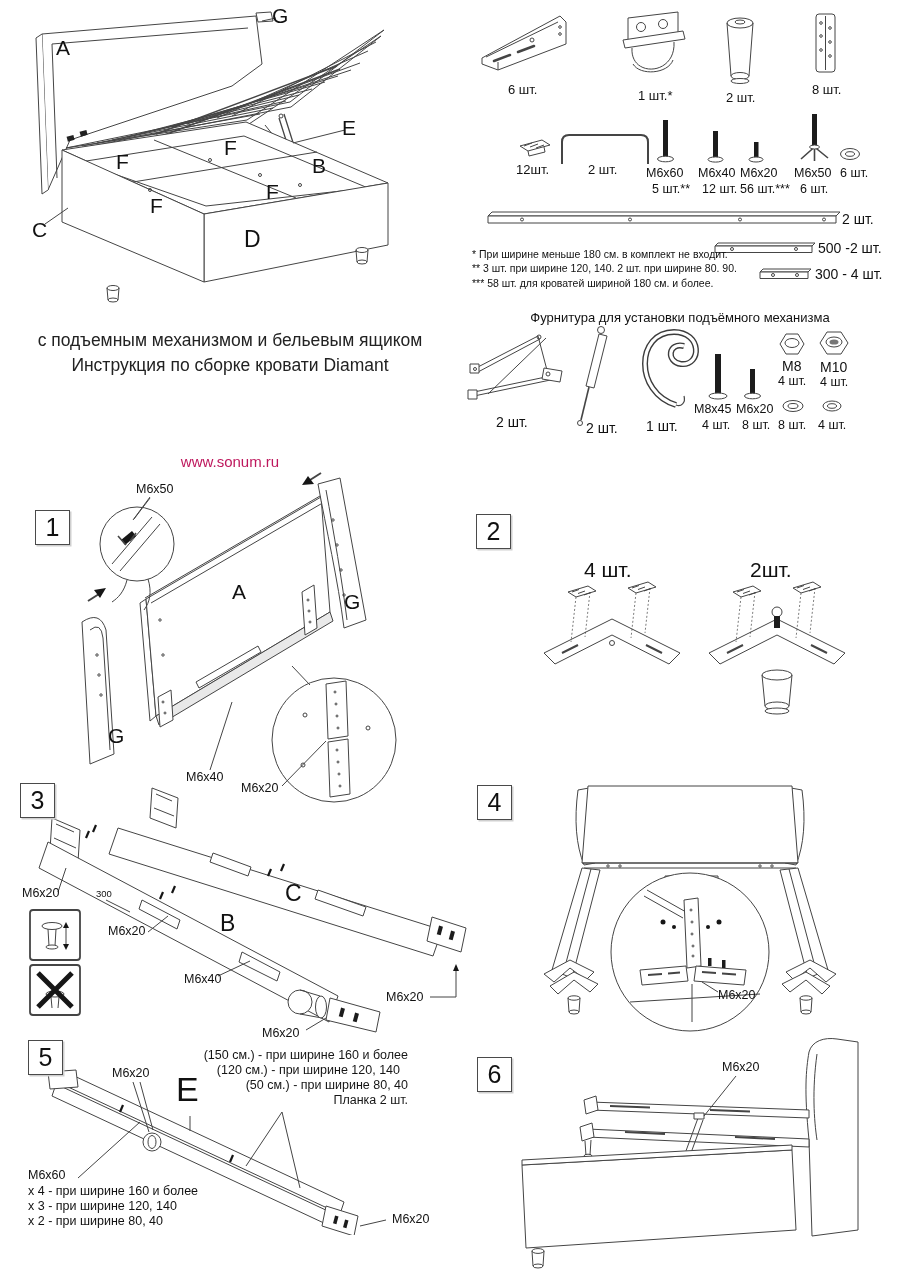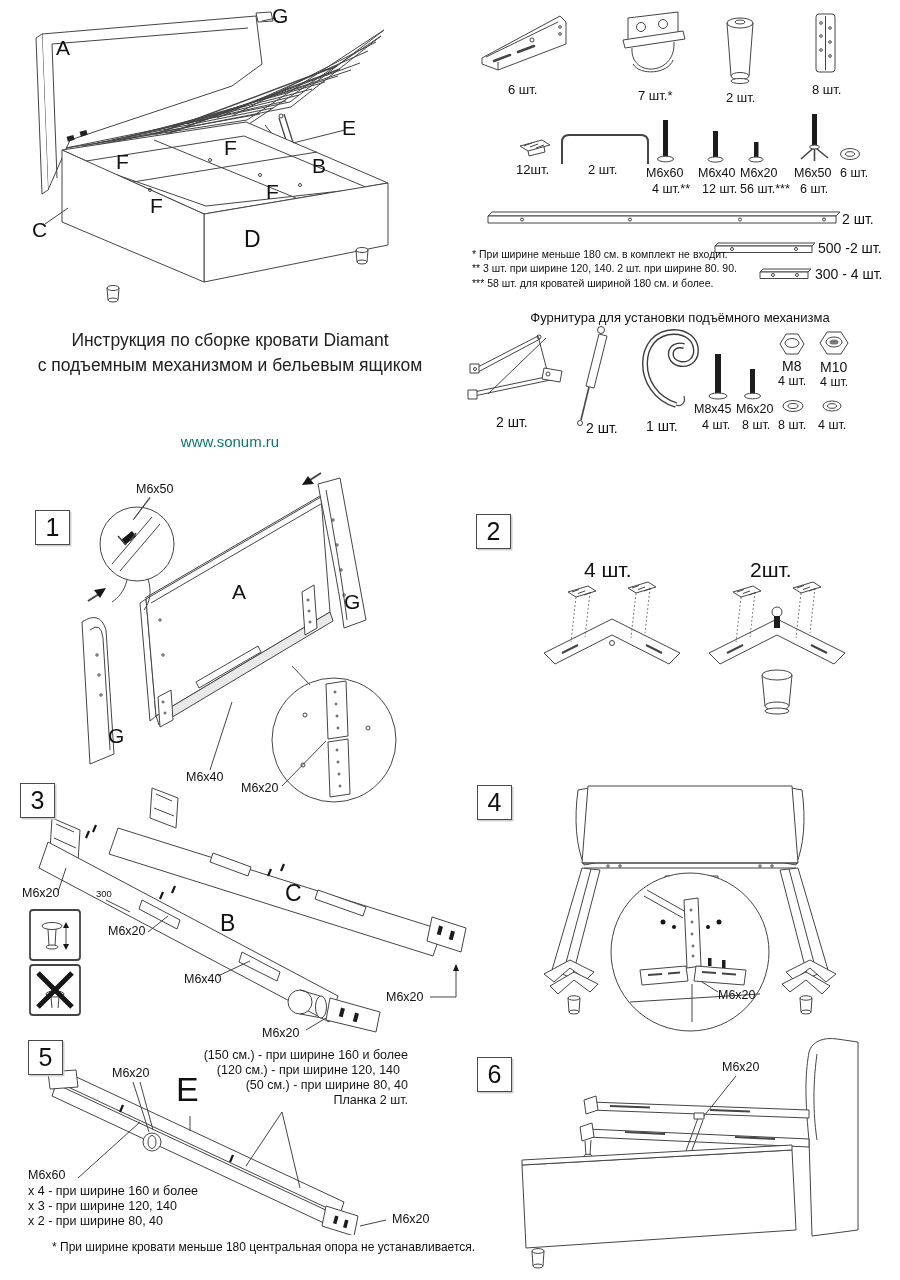--- a/index.html
+++ b/index.html
@@ -8,21 +8,21 @@
   .sec{position:absolute;}
   .sec svg{position:absolute;left:0;top:0;display:block;}
   .lbl{position:absolute;white-space:nowrap;font-size:12.5px;color:#111;}
   .qty{font-size:13px;}
   .letter{font-size:21px;}
   .bigletter{font-size:34px;}
   .stepnum{position:absolute;width:33px;height:33px;border:1.5px solid #4a4a4a;background:#fff;
            display:flex;align-items:center;justify-content:center;font-size:25px;color:#111;
            box-shadow:1.5px 1.5px 0 #cfcfcf;}
   .title{position:absolute;width:460px;text-align:center;font-size:17.5px;line-height:25px;color:#222;}
-  .site{position:absolute;width:460px;text-align:center;font-size:15px;color:#0f766e;}
+  .site{position:absolute;width:460px;text-align:center;font-size:15px;color:#be185d;margin-top:20px;}
   .note{font-size:10.5px;color:#111;}
   .foot{position:absolute;font-size:12px;color:#111;white-space:nowrap;}
   .rline{position:absolute;width:262px;text-align:right;font-size:12.5px;white-space:nowrap;}
   .qty-big{font-size:21px;}
   .lift-title{position:absolute;width:440px;text-align:center;font-size:13px;color:#111;}
 </style>
 </head>
 <body>
 
 <div class="page">
@@ -82,22 +82,22 @@
     <span class="lbl letter" style="left:116px;top:150px;">F</span>
     <span class="lbl letter" style="left:224px;top:136px;">F</span>
     <span class="lbl letter" style="left:150px;top:194px;">F</span>
     <span class="lbl letter" style="left:266px;top:180px;">F</span>
     <span class="lbl letter" style="left:312px;top:154px;">B</span>
     <span class="lbl letter" style="left:32px;top:218px;">C</span>
     <span class="lbl letter" style="left:244px;top:226px;font-size:23px;">D</span>
   </div>
 
   <div class="title" style="left:0;top:328px;">
+    <div>с подъемным механизмом и бельевым ящиком</div>
     <div>Инструкция по сборке кровати Diamant</div>
-    <div>с подъемным механизмом и бельевым ящиком</div>
   </div>
   <div class="site" style="left:0;top:433px;">www.sonum.ru</div>
 
   <div class="sec" style="left:460px;top:0;width:440px;height:308px;text-align:right;">
     <svg width="440" height="308" viewBox="0 0 440 308" stroke="#454545" fill="none" stroke-width="1" stroke-linejoin="round">
       <g>
         <path d="M22,58 L100,16 L106,22 L106,44 L38,70 L22,64 Z" fill="#fff"></path>
         <path d="M26,57 L98,22 M38,70 L38,62"></path>
         <path d="M34,61 l16,-6 M58,52 l16,-6" stroke-width="2.5" stroke-linecap="round"></path>
         <circle cx="72" cy="40" r="2"></circle>
@@ -173,27 +173,27 @@
           <circle cx="336" cy="249" r="1.5"></circle>
       </g>
       <g>
         <path d="M300,272 L303,269 L351,269 L348,272 Z" fill="#fff"></path>
         <rect x="300" y="272" width="48" height="6.5" fill="#fff"></rect>
         <circle cx="313" cy="275" r="1.5"></circle>
           <circle cx="337" cy="275" r="1.5"></circle>
       </g>
     </svg>
     <span class="lbl qty" style="left:48px;top:82px;">6 шт.</span>
-    <span class="lbl qty" style="left:178px;top:88px;">7 шт.*</span>
+    <span class="lbl qty" style="left:178px;top:88px;">1 шт.*</span>
     <span class="lbl qty" style="left:266px;top:90px;">2 шт.</span>
     <span class="lbl qty" style="left:352px;top:82px;">8 шт.</span>
     <span class="lbl qty" style="left:56px;top:162px;">12шт.</span>
     <span class="lbl qty" style="left:128px;top:162px;">2 шт.</span>
     <span class="lbl" style="left:186px;top:166px;">M6x60</span>
-    <span class="lbl" style="left:192px;top:182px;">4 шт.**</span>
+    <span class="lbl" style="left:192px;top:182px;">5 шт.**</span>
     <span class="lbl" style="left:238px;top:166px;">M6x40</span>
     <span class="lbl" style="left:242px;top:182px;">12 шт.</span>
     <span class="lbl" style="left:280px;top:166px;">M6x20</span>
     <span class="lbl" style="left:280px;top:182px;">56 шт.***</span>
     <span class="lbl" style="left:334px;top:166px;">M6x50</span>
     <span class="lbl" style="left:340px;top:182px;">6 шт.</span>
     <span class="lbl" style="left:380px;top:166px;">6 шт.</span>
     <span class="lbl" style="left:382px;top:211px;font-size:14px;">2 шт.</span>
     <span class="lbl" style="left:358px;top:240px;font-size:14px;">500 -2 шт.</span>
     <span class="lbl" style="left:355px;top:266px;font-size:14px;">300 - 4 шт.</span>
@@ -562,15 +562,14 @@
         <ellipse cx="78" cy="221" rx="6" ry="2.4" fill="#fff"></ellipse>
         <path d="M72,221 L73,236 M84,221 L83,236"></path>
         <ellipse cx="78" cy="236" rx="5" ry="2" fill="#fff"></ellipse>
       </g>
       <path d="M276,46 L244,86"></path>
     </svg>
     <div class="stepnum" style="left:17px;top:27px;">6</div>
     <span class="lbl" style="left:262px;top:30px;">M6x20</span>
   </div>
 
-  <div class="foot" style="left:52px;top:1240px;">* При ширине кровати меньше 180 центральная опора не устанавливается.</div>
 
 </div>
 
 </body></html>

